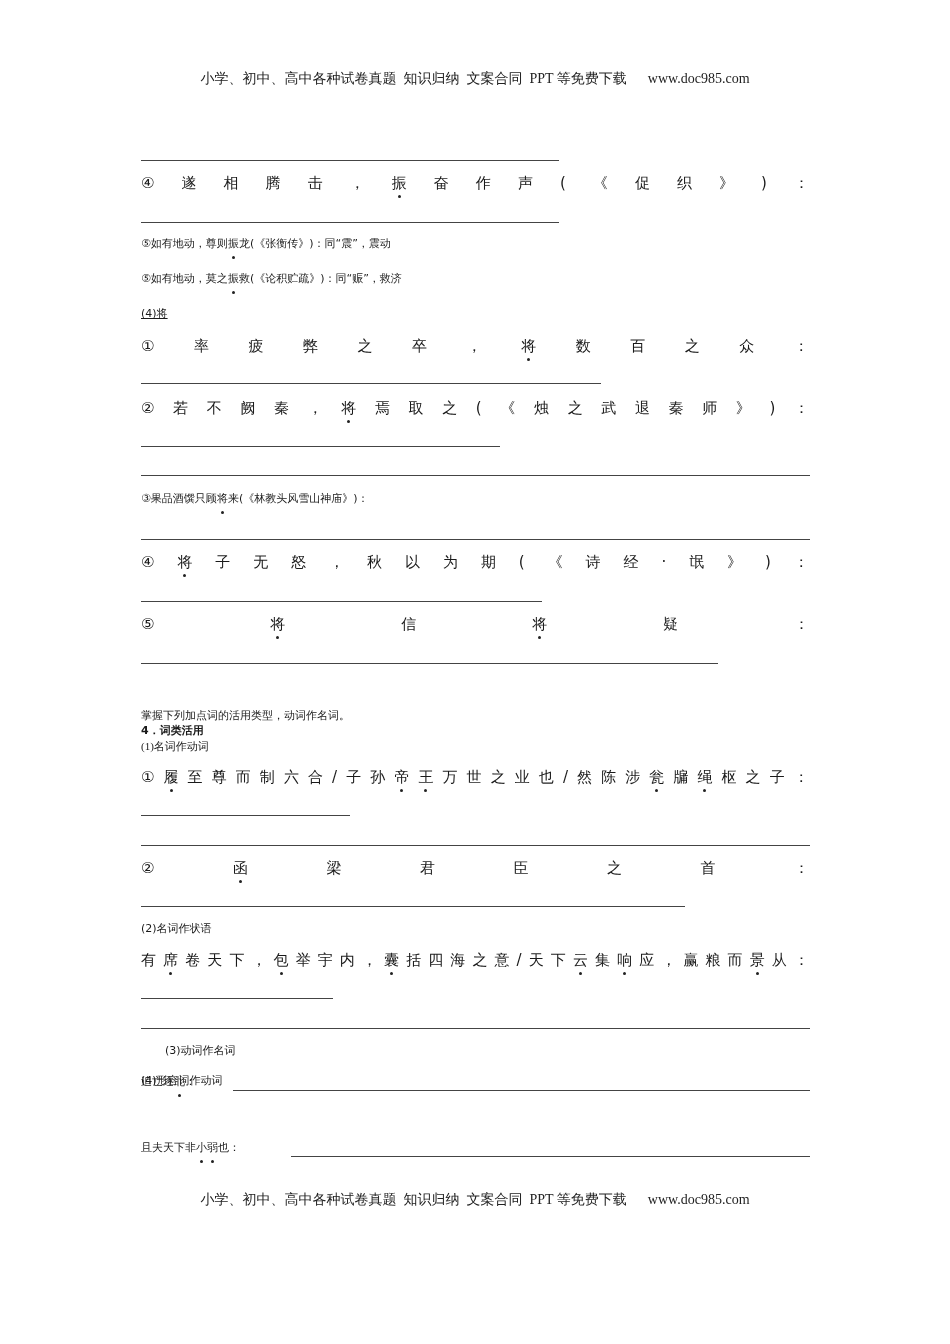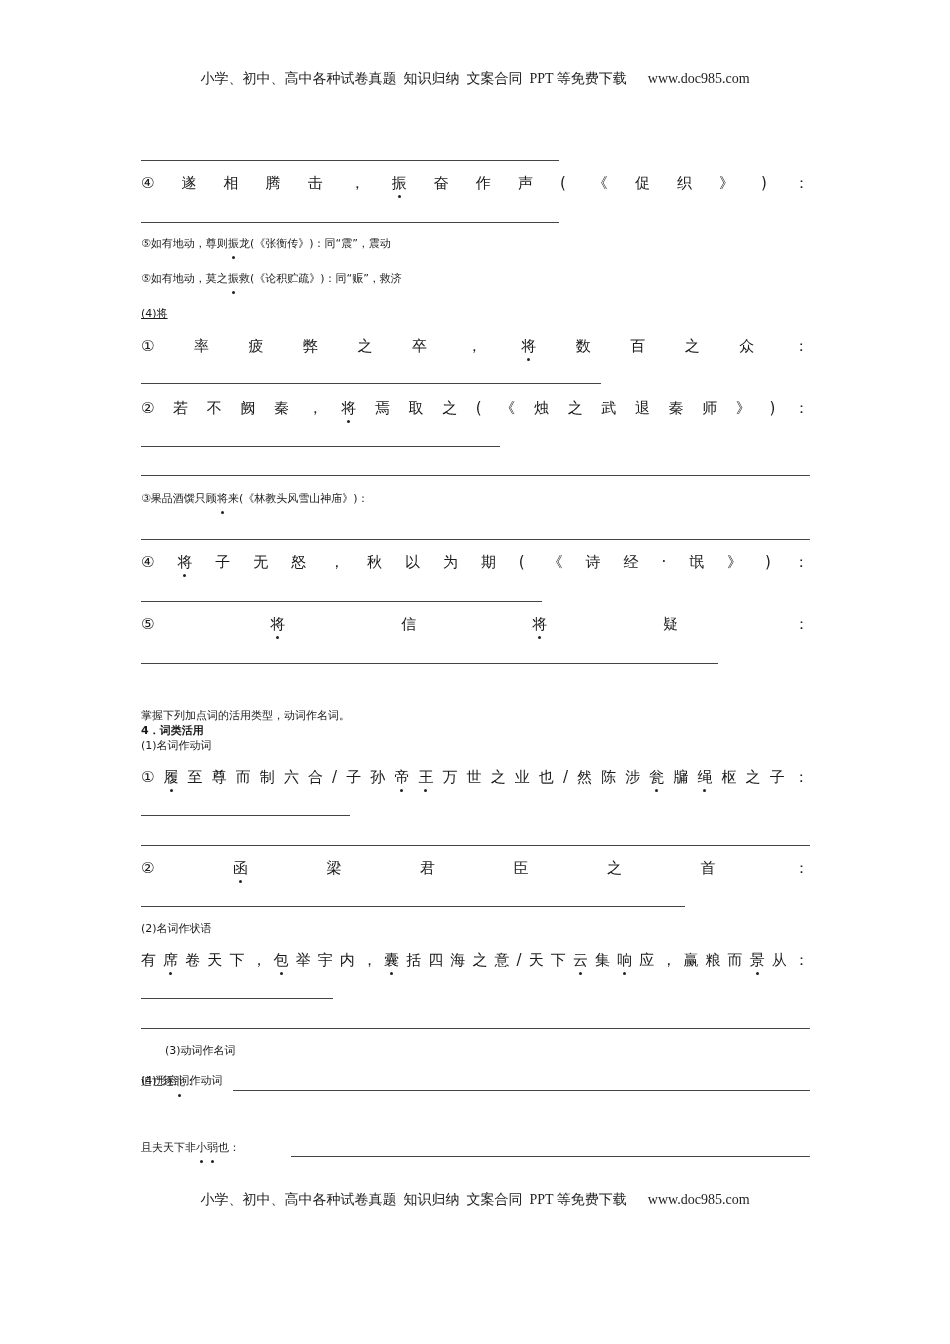--- a/index.html
+++ b/index.html
@@ -132,21 +132,21 @@
     <span class="dot">将</span>
     <span>信</span>
     <span class="dot">将</span>
     <span>疑</span>
     <span>：</span>
   </div>
 <div class="rule" style="left:141px;top:663px;width:577px;"></div>
 
 <div class="line bold" style="left:141px;top:704px;margin-top:16px;">4．词类活用</div>
 <div class="line" style="left:141px;top:705px;">掌握下列加点词的活用类型，动词作名词。</div>
-<div class="line" style="left:141px;top:735px;">(1)名词作动词</div>
+<div class="line" style="left:141px;top:735px;font-family:Liberation Serif, serif;">(1)名词作动词</div>
 
 <div class="spread" id="s1i1" style="top:766px;">
     <span>①</span>
     <span class="dot">履</span>
     <span>至</span>
     <span>尊</span>
     <span>而</span>
     <span>制</span>
     <span>六</span>
     <span>合</span>

